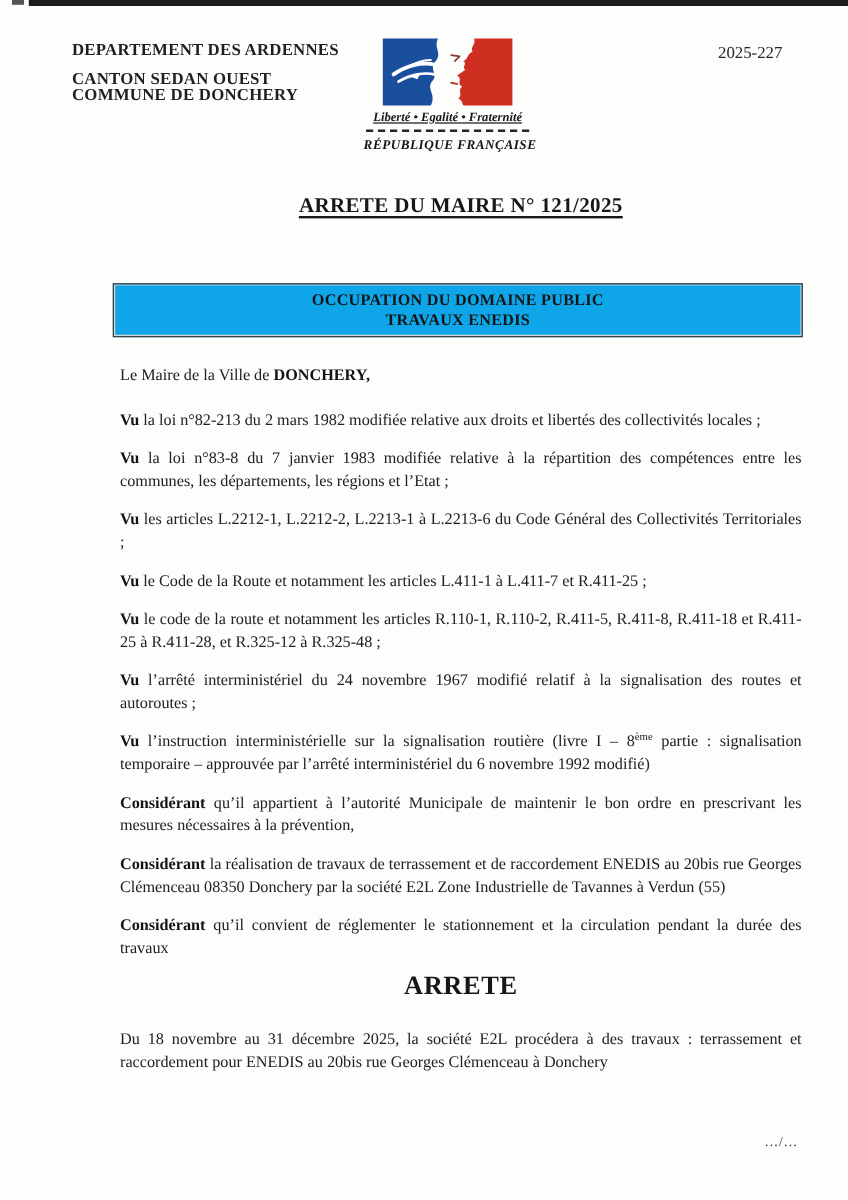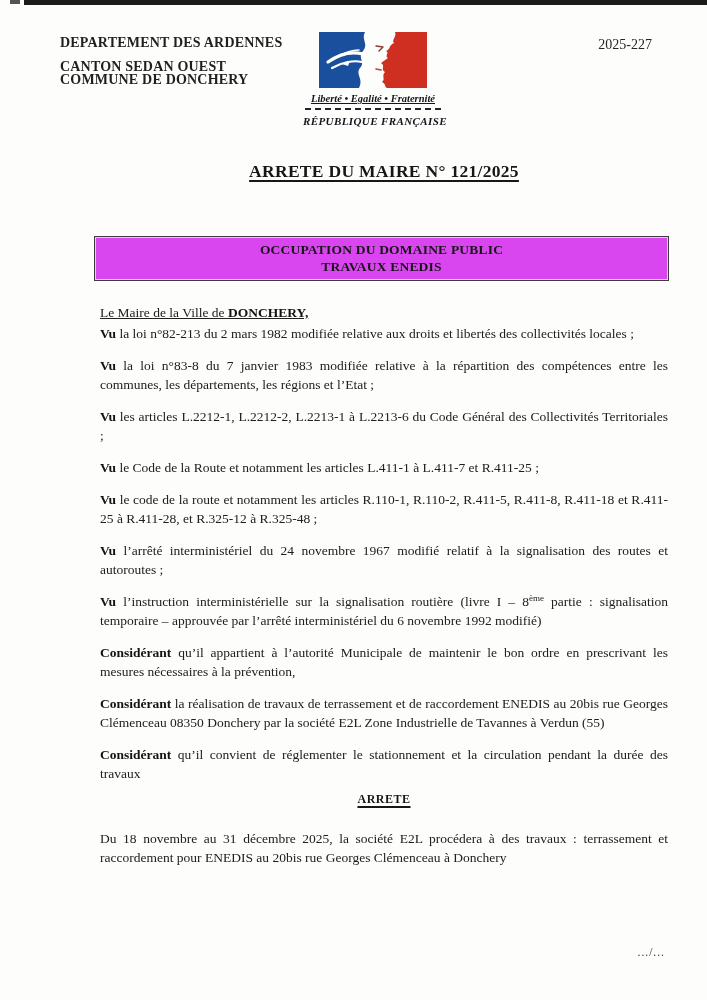--- a/index.html
+++ b/index.html
@@ -51,36 +51,36 @@
     position: absolute; top: 161px; left: 100px; width: 568px;
   }
   .doc-title {
     text-align: center; font-weight: bold; font-size: 17.5px;
     text-decoration: underline; text-decoration-thickness: 2px; text-underline-offset: 3px;
     letter-spacing: .3px;
     margin: 0 0 54px 0; color:#171717;
   }
   .subject-box {
     margin-left: -6px; width: calc(100% + 7px);
-    border: 1px solid #3c3c3c; background: #d946ef;
+    border: 1px solid #3c3c3c; background: #0ea5e9;
     text-align: center; font-weight: bold; font-size: 13.5px; line-height: 17px;
     padding: 4px 0 5px 0; letter-spacing:.2px;
     box-shadow: 0 0 0 1px #d8d8d8 inset;
     margin-bottom: 22px; color:#161616;
   }
   .para {
     font-size: 13.5px; line-height: 19px; text-align: justify;
     margin: 0 0 13px 0; color: #202020;
   }
   .para b { color:#131313; }
   .para sup { font-size: 9px; line-height: 0; }
-  .intro { margin-bottom: 2px; text-decoration: underline; }
+  .intro { margin-bottom: 18px; }
   .arrete-heading {
-    text-align: center; font-weight: bold; font-size: 12px;
-    text-decoration: underline; text-decoration-thickness: 2px; text-underline-offset: 3px;
+    text-align: center; font-weight: bold; font-size: 22px;
+    text-decoration-thickness: 2px; text-underline-offset: 3px;
     letter-spacing: .5px;
     margin: -4px 0 22px 0; color:#171717;
   }
   .article-heading {
     font-weight: bold; font-size: 13.5px;
     text-decoration: underline; text-decoration-thickness: 1.5px; text-underline-offset: 2px;
     margin: 0; color:#161616;
   }
   .article-text { margin-top: 2px; }
   .page-footer {

